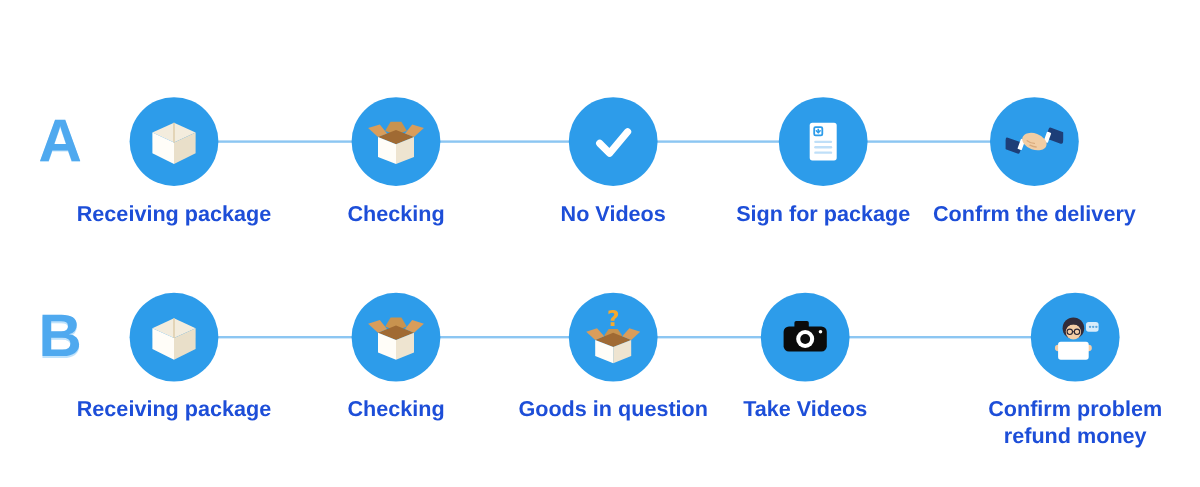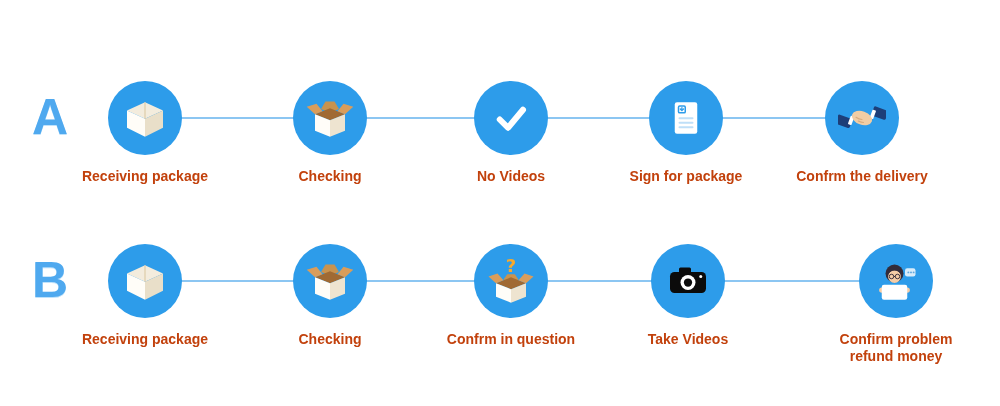--- a/index.html
+++ b/index.html
@@ -21,21 +21,21 @@
     transform:translateX(-50%);z-index:1;width:180px;
   }
   .step.rowA{top:81px;}
   .step.rowB{top:244px;}
   .circle{
     width:74px;height:74px;border-radius:50%;background:#2D9CEA;
     display:flex;align-items:center;justify-content:center;flex:0 0 auto;
   }
   .circle svg{width:48px;height:48px;display:block;}
   .step-label{
-    margin-top:13px;font-size:14px;font-weight:bold;color:#c2410c;
+    margin-top:13px;font-size:18px;font-weight:bold;color:#1d4ed8;
     text-align:center;line-height:1.2;width:100%;
   }
 </style>
 </head>
 <body>
 
 <div class="canvas">
 
   <div class="row-letter a">A</div>
   <div class="flow-line a"></div>
@@ -138,24 +138,24 @@
       <svg viewBox="0 0 64 64">
         <text x="32" y="20" text-anchor="middle" font-size="24" font-weight="bold" fill="#F6A92D" font-family="DejaVu Sans, sans-serif">?</text>
         <polygon points="22,30 27,23 37,23 42,30 32,34" fill="#c8934f"></polygon>
         <polygon points="12,35 32,43 52,35 32,27" fill="#a06a33"></polygon>
         <polygon points="12,35 32,43 32,61 12,53" fill="#fffdf8"></polygon>
         <polygon points="52,35 32,43 32,61 52,53" fill="#eee4d0"></polygon>
         <polygon points="12,35 2,26 14,22 22,31" fill="#d99d5b"></polygon>
         <polygon points="52,35 62,26 50,22 42,31" fill="#d99d5b"></polygon>
       </svg>
     </div>
-    <div class="step-label">Confrm in question</div>
+    <div class="step-label">Goods in question</div>
   </div>
 
-  <div class="step rowB" style="left:688px">
+  <div class="step rowB" style="left:671px">
     <div class="circle">
       <svg viewBox="0 0 64 64">
         <rect x="8" y="20" width="48" height="28" rx="6" fill="#0b0b0b"></rect>
         <rect x="20" y="14" width="16" height="9" rx="2" fill="#0b0b0b"></rect>
         <circle cx="32" cy="34" r="10" fill="#ffffff"></circle>
         <circle cx="32" cy="34" r="5.5" fill="#0b0b0b"></circle>
         <circle cx="49" cy="26" r="2" fill="#ffffff"></circle>
       </svg>
     </div>
     <div class="step-label">Take Videos</div>

